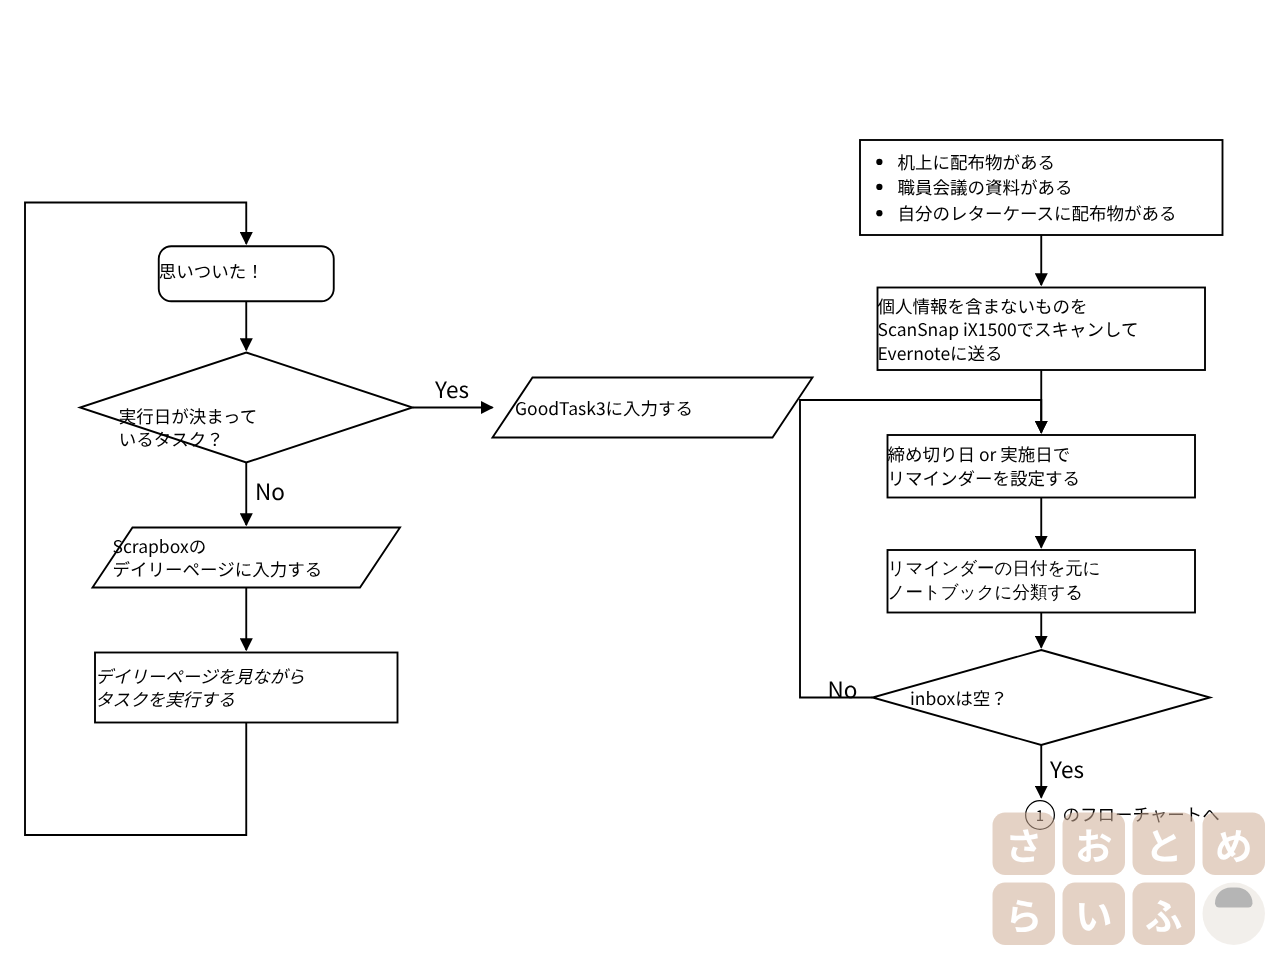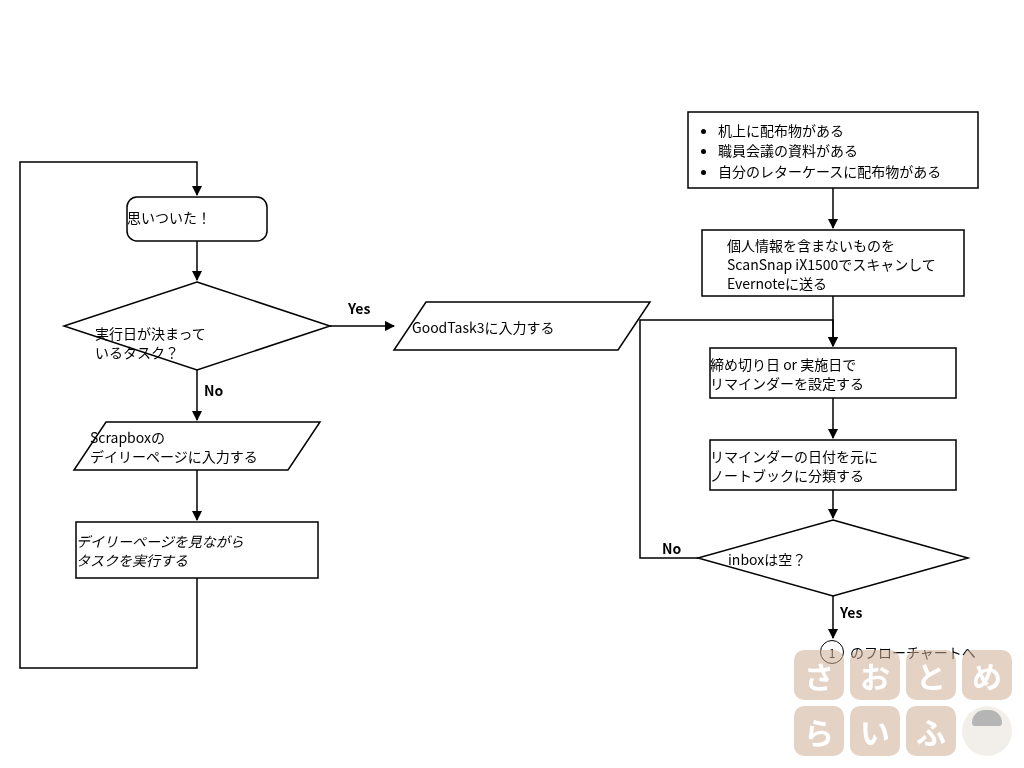--- a/index.html
+++ b/index.html
@@ -16,23 +16,22 @@
   }
   svg { display:block; }
   .node-text {
     position: absolute;
     line-height: 1.35;
     white-space: pre-line;
     pointer-events: none;
   }
   .edge-label {
     position: absolute;
-    font-size: 14px;
+    font-size: 18px;
     pointer-events: none;
-    font-weight: bold;
   }
   
   .wm {
     position: absolute;
     right: 12px;
     bottom: 12px;
     display: flex;
     flex-direction: column;
     gap: 6px;
     opacity: 0.55;
@@ -159,28 +158,28 @@
 <div class="edge-label" style="left:204px; top:380px;">No</div>
 
 <div style="position:absolute; left:696px; top:120px; width:266px; line-height:1.45;">
   <ul style="margin:0; padding-left:22px;">
     <li>机上に配布物がある</li>
     <li>職員会議の資料がある</li>
     <li>自分のレターケースに配布物がある</li>
   </ul>
 </div>
 
-<div class="node-text" style="left:702px; top:236px; width:262px;margin-left:25px;">個人情報を含まないものを
+<div class="node-text" style="left:702px; top:236px; width:262px;">個人情報を含まないものを
 ScanSnap iX1500でスキャンして
 Evernoteに送る</div>
 
 <div class="node-text" style="left:710px; top:355px; width:206px;">締め切り日 or 実施日で
 リマインダーを設定する</div>
 
-<div class="node-text" style="left:710px; top:447px; width:294px;">リマインダーの日付を元に
+<div class="node-text" style="left:710px; top:447px; width:294px;font-family:Liberation Mono, monospace;">リマインダーの日付を元に
 ノートブックに分類する</div>
 
 <div class="node-text" style="left:728px; top:550px; width:186px;">inboxは空？</div>
 
 <div class="edge-label" style="left:662px; top:538px;">No</div>
 <div class="edge-label" style="left:840px; top:602px;">Yes</div>
 
 <div class="goto-wrap" style="left:820px; top:640px;">
   <div class="goto-circle">1</div>
   <span>のフローチャートへ</span>

